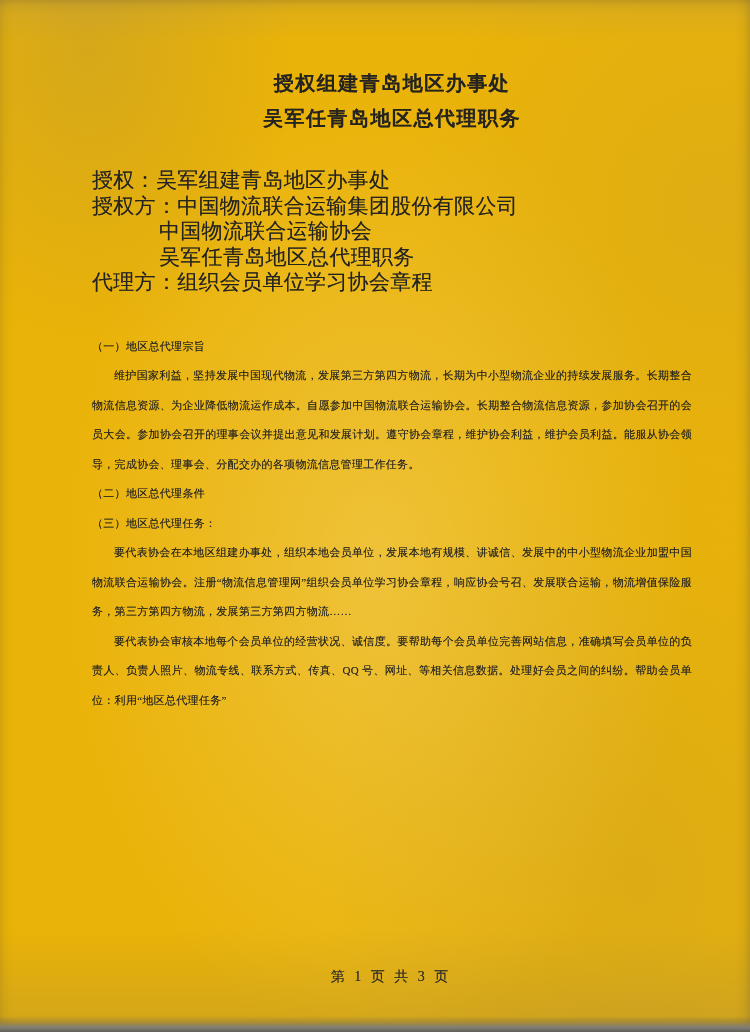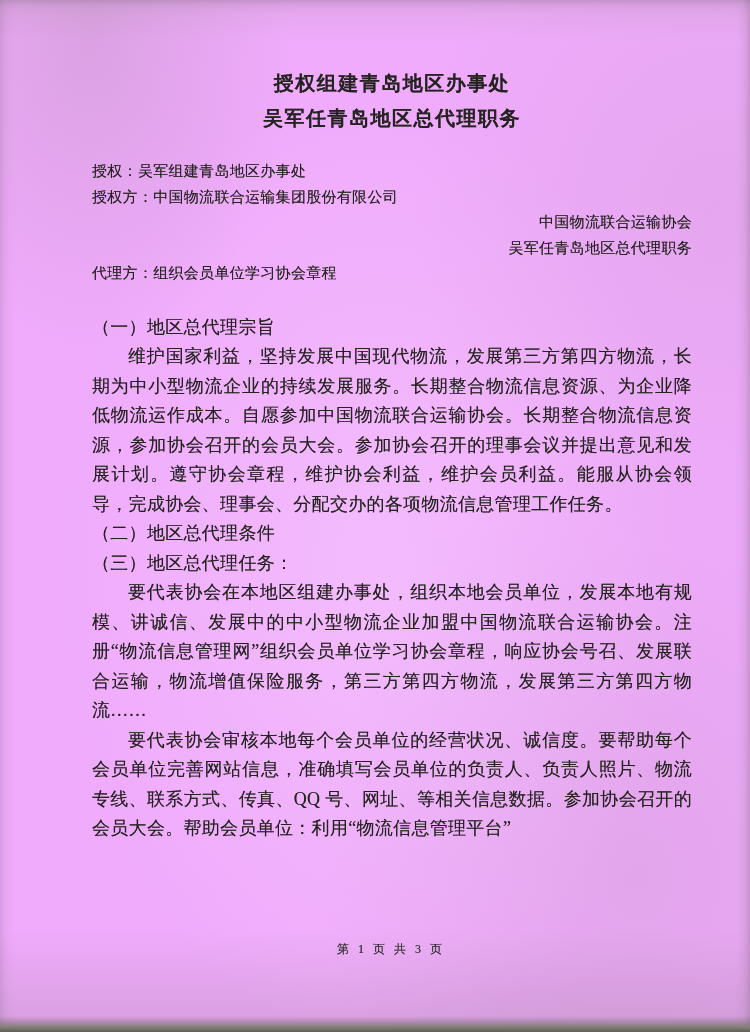--- a/index.html
+++ b/index.html
@@ -6,21 +6,21 @@
     margin: 0;
     padding: 0;
     background: #b7b4ad;
   }
   .scan {
     position: relative;
     width: 750px;
     height: 1032px;
     margin: 0 auto;
     overflow: hidden;
-    background: #f0abfc;
+    background: #eab308;
     font-family: "Liberation Serif", "DejaVu Serif", serif;
     color: #24231f;
     box-shadow:
       inset -10px 0 14px -10px rgba(60,58,52,0.35),
       inset 10px 0 14px -10px rgba(60,58,52,0.22),
       inset 0 10px 14px -10px rgba(60,58,52,0.28);
   }
   
   .scan::before {
     content: "";
@@ -54,52 +54,52 @@
     margin: 0;
     text-align: center;
     font-size: 20px;
     font-weight: bold;
     line-height: 35px;
     letter-spacing: 1.5px;
   }
   .title-line { display: block; }
 
   .preamble {
-    margin-top: 23px;
-    font-size: 15px;
+    margin-top: 32px;
+    font-size: 21px;
   }
   .pline {
     margin: 0;
     line-height: 25.5px;
     letter-spacing: 0.3px;
   }
-  .pline.cont { padding-left: 67px; text-align: right; }
+  .pline.cont { padding-left: 67px; }
 
   .body-text {
-    margin-top: 26px;
-    font-size: 18px;
+    margin-top: 36px;
+    font-size: 11px;
     text-align: justify;
     letter-spacing: 0.3px;
   }
   .sec-heading {
     margin: 0;
     line-height: 29.5px;
   }
   .para {
     margin: 0;
     line-height: 29.5px;
     text-indent: 2em;
   }
   .footer {
     position: absolute;
     left: 92px;
     width: 598px;
-    bottom: 74px;
+    bottom: 46px;
     text-align: center;
-    font-size: 12px;
+    font-size: 14px;
     letter-spacing: 3px;
     color: #2c2b27;
   }
 </style>
 </head>
 <body>
 
 <div class="scan">
   <div class="page-content">
 
@@ -117,20 +117,20 @@
     </div>
 
     <div class="body-text">
       <p class="sec-heading">（一）地区总代理宗旨</p>
       <p class="para">维护国家利益，坚持发展中国现代物流，发展第三方第四方物流，长期为中小型物流企业的持续发展服务。长期整合物流信息资源、为企业降低物流运作成本。自愿参加中国物流联合运输协会。长期整合物流信息资源，参加协会召开的会员大会。参加协会召开的理事会议并提出意见和发展计划。遵守协会章程，维护协会利益，维护会员利益。能服从协会领导，完成协会、理事会、分配交办的各项物流信息管理工作任务。</p>
 
       <p class="sec-heading">（二）地区总代理条件</p>
 
       <p class="sec-heading">（三）地区总代理任务：</p>
       <p class="para">要代表协会在本地区组建办事处，组织本地会员单位，发展本地有规模、讲诚信、发展中的中小型物流企业加盟中国物流联合运输协会。注册“物流信息管理网”组织会员单位学习协会章程，响应协会号召、发展联合运输，物流增值保险服务，第三方第四方物流，发展第三方第四方物流……</p>
-      <p class="para">要代表协会审核本地每个会员单位的经营状况、诚信度。要帮助每个会员单位完善网站信息，准确填写会员单位的负责人、负责人照片、物流专线、联系方式、传真、QQ 号、网址、等相关信息数据。参加协会召开的会员大会。帮助会员单位：利用“物流信息管理平台”</p>
+      <p class="para">要代表协会审核本地每个会员单位的经营状况、诚信度。要帮助每个会员单位完善网站信息，准确填写会员单位的负责人、负责人照片、物流专线、联系方式、传真、QQ 号、网址、等相关信息数据。处理好会员之间的纠纷。帮助会员单位：利用“地区总代理任务”</p>
     </div>
 
     <div class="footer">第 1 页 共 3 页</div>
   </div>
 
   <div class="scan-edge-bottom"></div>
 </div>
 
 </body></html>

